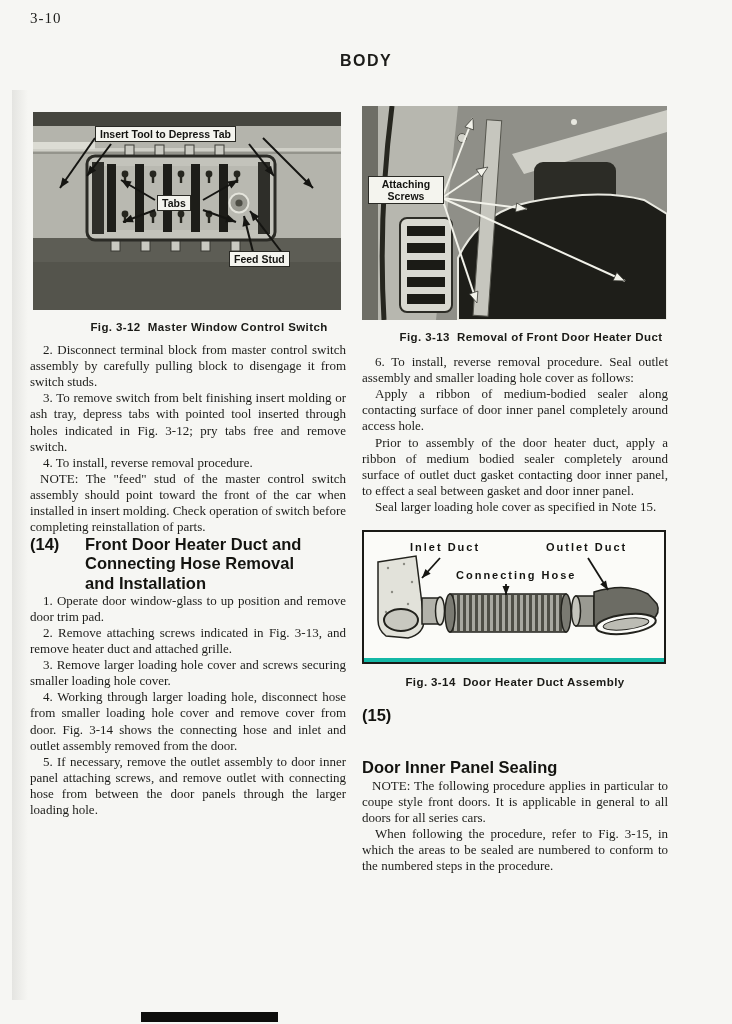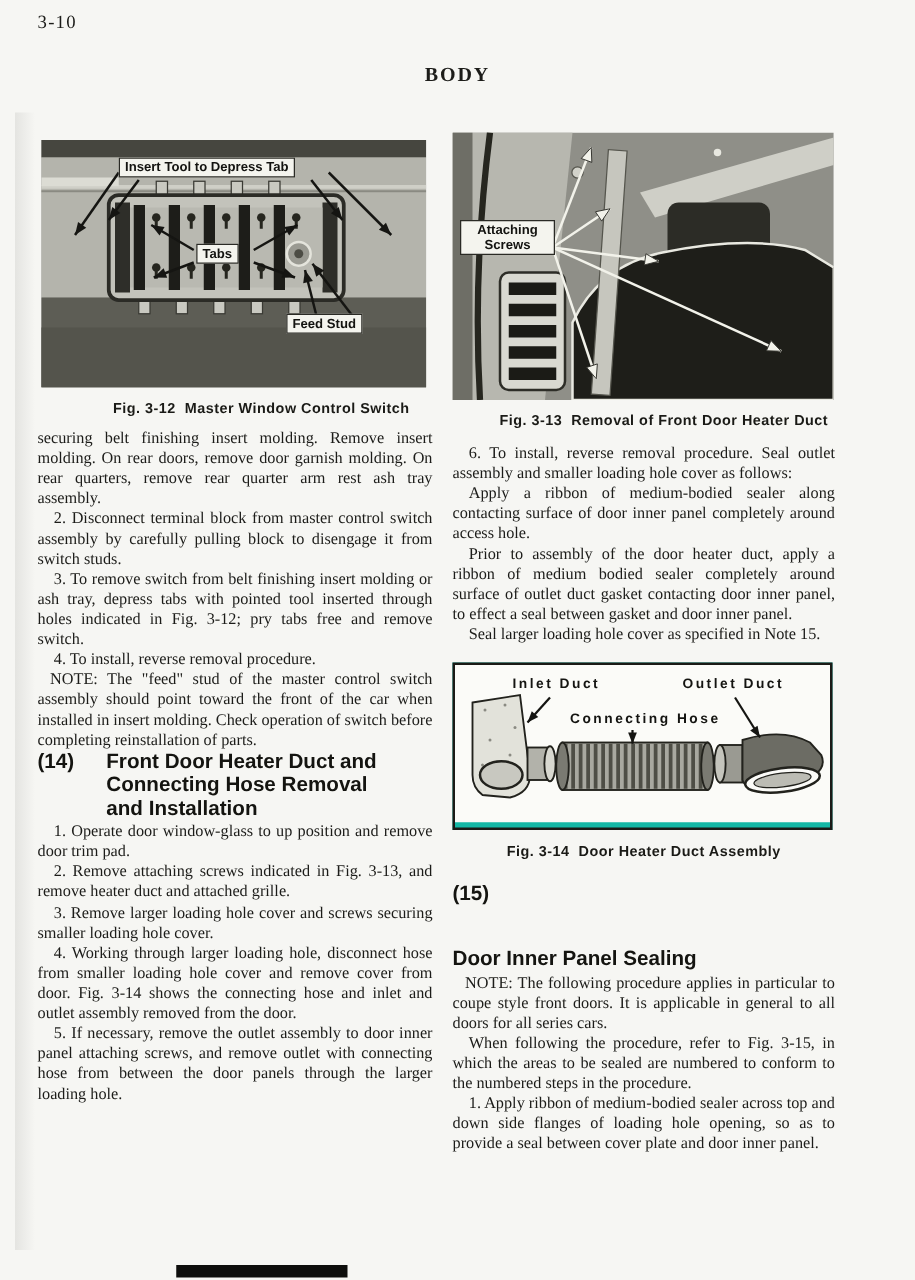--- a/index.html
+++ b/index.html
@@ -5,21 +5,21 @@
   html,body{margin:0;padding:0;}
   body{
     width:732px;height:1024px;position:relative;overflow:hidden;
     background:#f6f6f3;color:#1c1c19;
     font-family:"Liberation Serif", serif;
   }
   .scan-edge{position:absolute;left:12px;top:90px;width:16px;height:910px;
     background:linear-gradient(to right,rgba(120,120,115,0.14),rgba(120,120,115,0));}
   .page-number{position:absolute;left:30px;top:10px;font-size:15px;letter-spacing:1px;}
   .page-header{position:absolute;left:0;top:52px;width:732px;text-align:center;
-    font-family:Liberation Serif, serif;font-weight:bold;font-size:16px;letter-spacing:1.5px;}
+    font-family:Liberation Sans, sans-serif;font-weight:bold;font-size:16px;letter-spacing:1.5px;}
   .fig-wrap{position:absolute;}
   .fig-photo{position:relative;display:block;}
   .fig-photo svg{display:block;}
   .fig-label{
     position:absolute;background:#f4f4ee;border:1px solid #2a2a25;color:#141411;
     font-family:"Liberation Sans", sans-serif;font-weight:bold;font-size:10.5px;
     line-height:1.15;padding:1px 4px;white-space:nowrap;text-align:center;
   }
   .fig-caption{
     margin-top:11px;text-align:center;font-family:"Liberation Sans", sans-serif;
@@ -172,21 +172,20 @@
     </svg>
     <div class="fig-label" style="left:6px;top:70px;width:66px;">
       <span class="h-line">Attaching</span>
       <span class="h-line">Screws</span>
     </div>
   </div>
   <div class="fig-caption">Fig. 3-13  Removal of Front Door Heater Duct</div>
 </div>
 
 <div class="col" id="left-col">
-  <p class="para para-cont">securing belt finishing insert molding. Remove insert molding. On rear doors, remove door garnish molding. On rear quarters, remove rear quarter arm rest ash tray assembly.</p>
   <p class="para">2. Disconnect terminal block from master control switch assembly by carefully pulling block to disengage it from switch studs.</p>
   <p class="para">3. To remove switch from belt finishing insert molding or ash tray, depress tabs with pointed tool inserted through holes indicated in Fig. 3-12; pry tabs free and remove switch.</p>
   <p class="para">4. To install, reverse removal procedure.</p>
   <p class="para para-note">NOTE: The "feed" stud of the master control switch assembly should point toward the front of the car when installed in insert molding. Check operation of switch before completing reinstallation of parts.</p>
 
   <div class="sec-heading">
     <span class="sec-num">(14)</span>
     <span class="sec-title">
       <span class="h-line">Front Door Heater Duct and</span>
       <span class="h-line">Connecting Hose Removal</span>
@@ -260,16 +259,15 @@
     <div class="fig-caption">Fig. 3-14  Door Heater Duct Assembly</div>
   </div>
 
   <div class="sec-heading" style="margin-top:17px;flex-direction:column;">
     <span class="sec-num" style="width:52px;flex-basis:52px;">(15)</span>
     <span class="sec-title">Door Inner Panel Sealing</span>
   </div>
 
   <p class="para para-note">NOTE: The following procedure applies in particular to coupe style front doors. It is applicable in general to all doors for all series cars.</p>
   <p class="para">When following the procedure, refer to Fig. 3-15, in which the areas to be sealed are numbered to conform to the numbered steps in the procedure.</p>
-  <p class="para">1. Apply ribbon of medium-bodied sealer across top and down side flanges of loading hole opening, so as to provide a seal between cover plate and door inner panel.</p>
 </div>
 
 <div class="bottom-bar"></div>
 
 </body></html>

